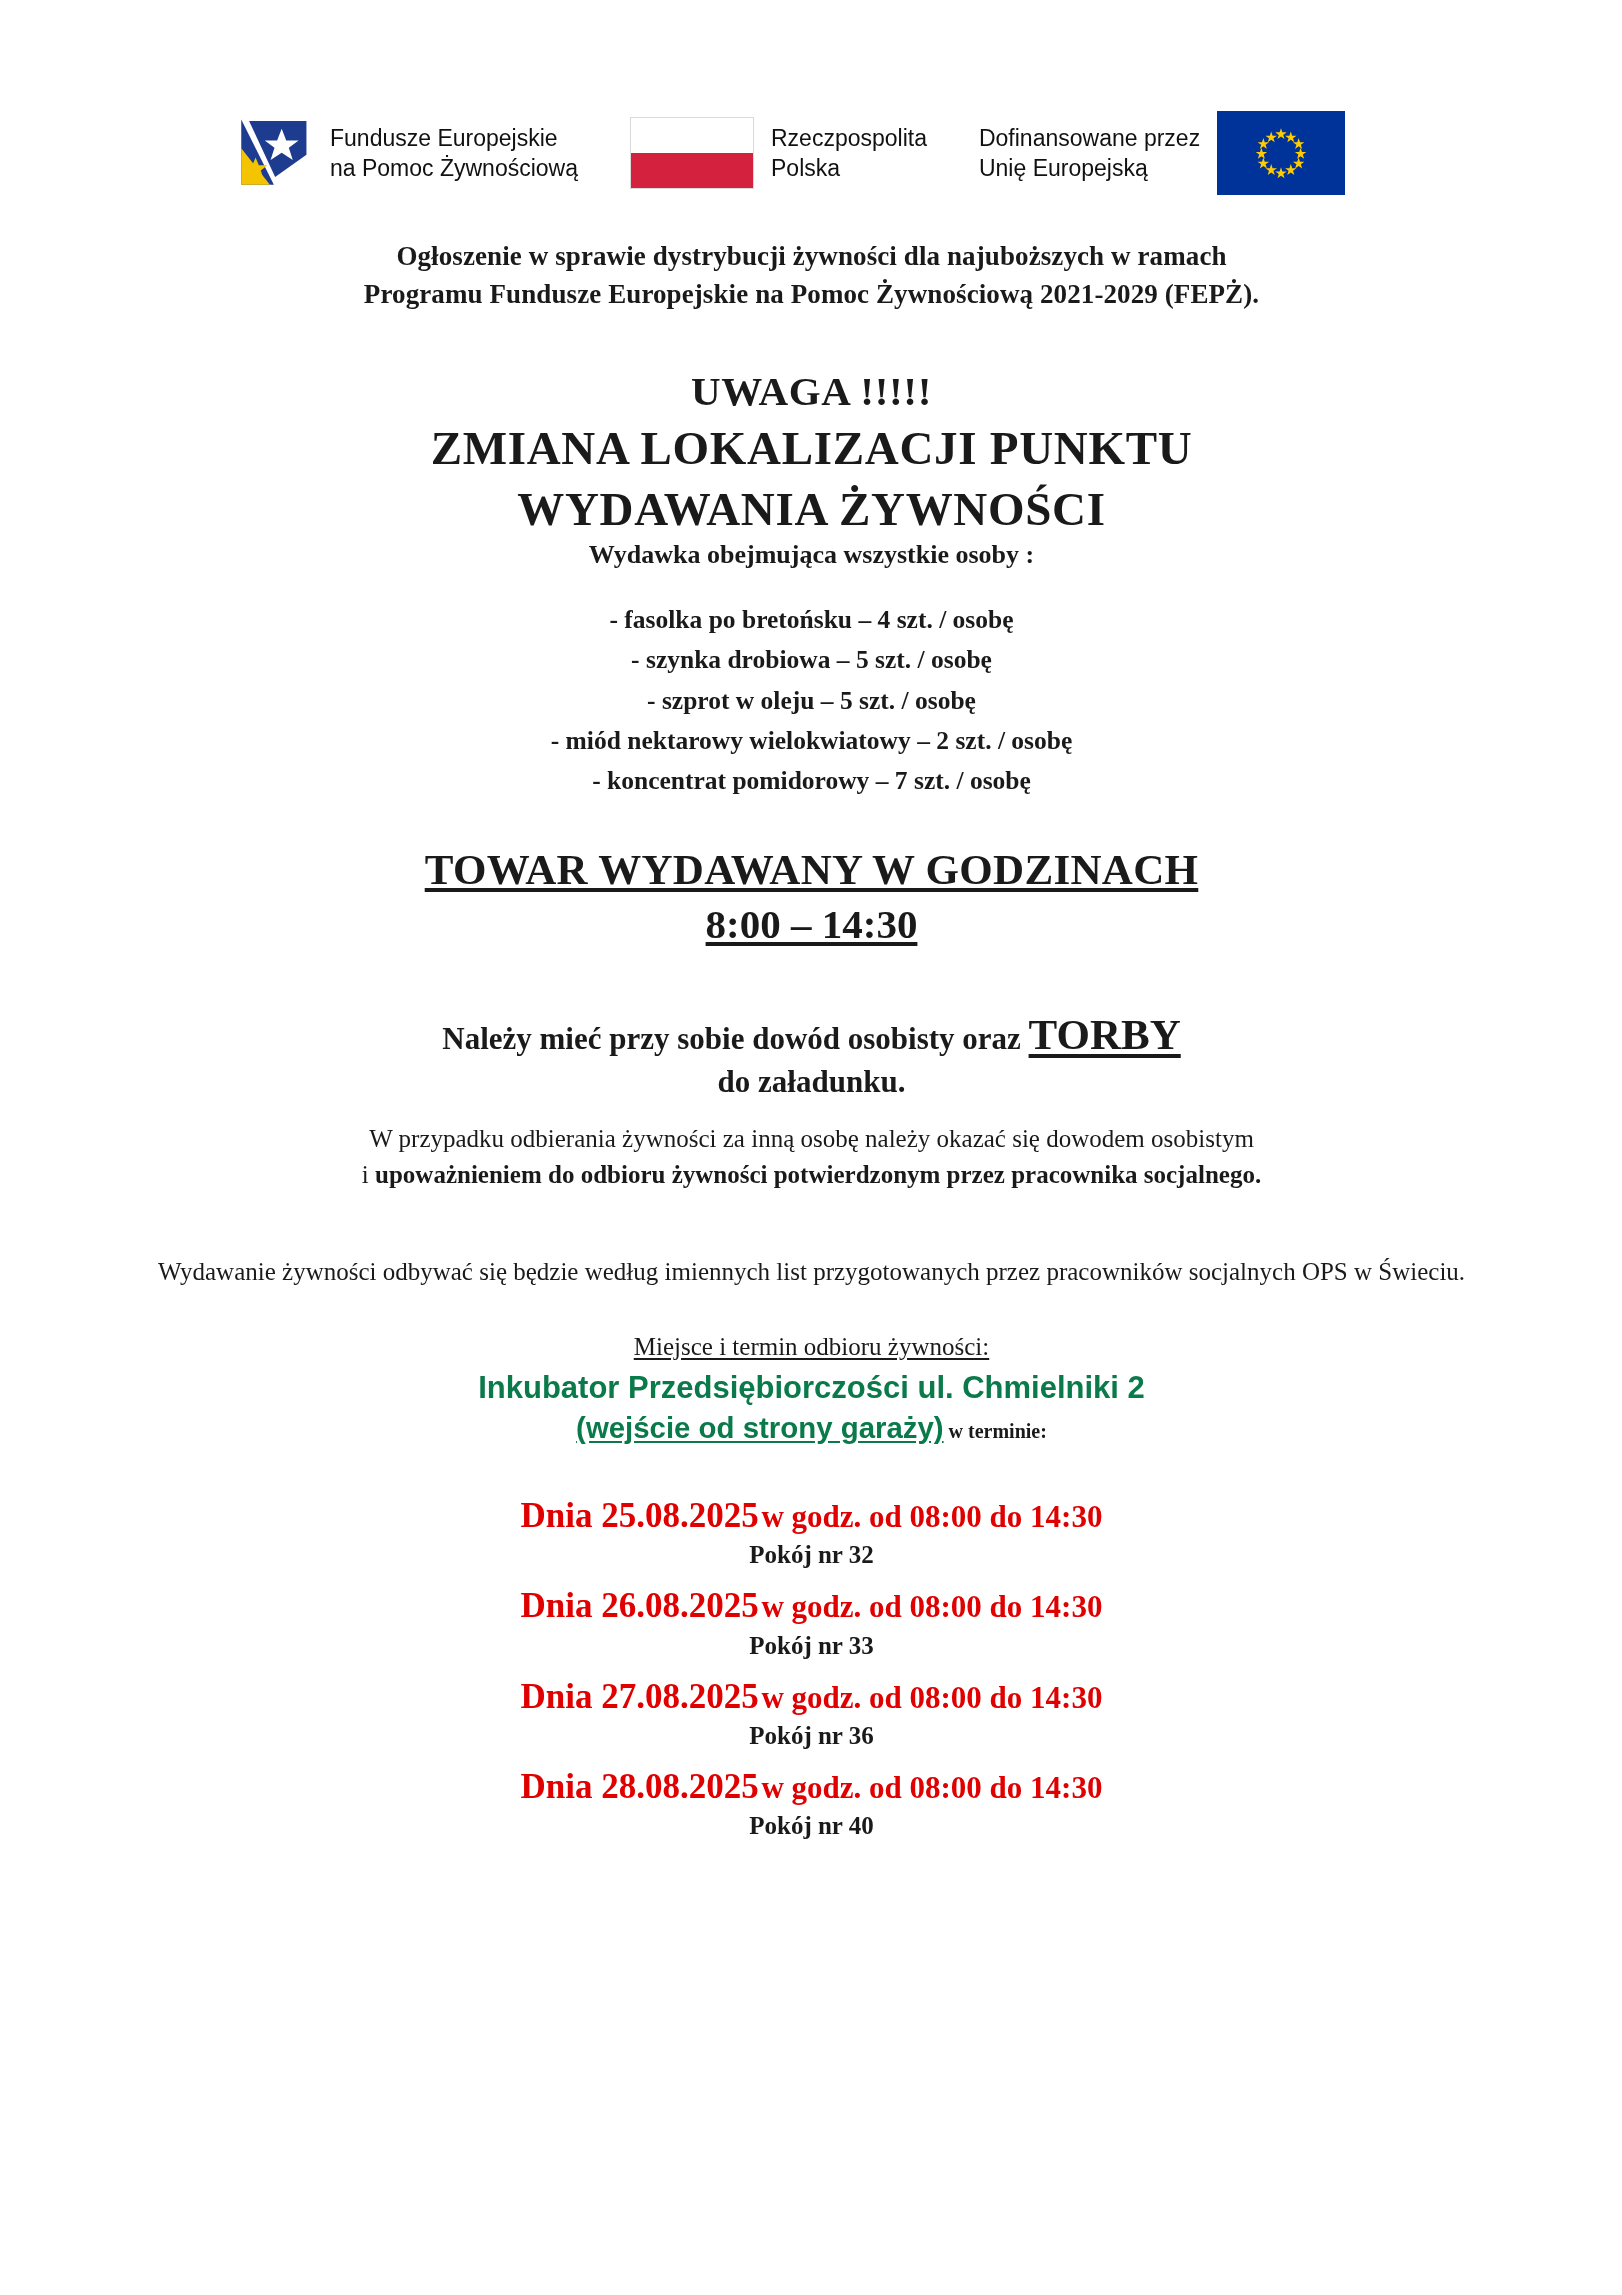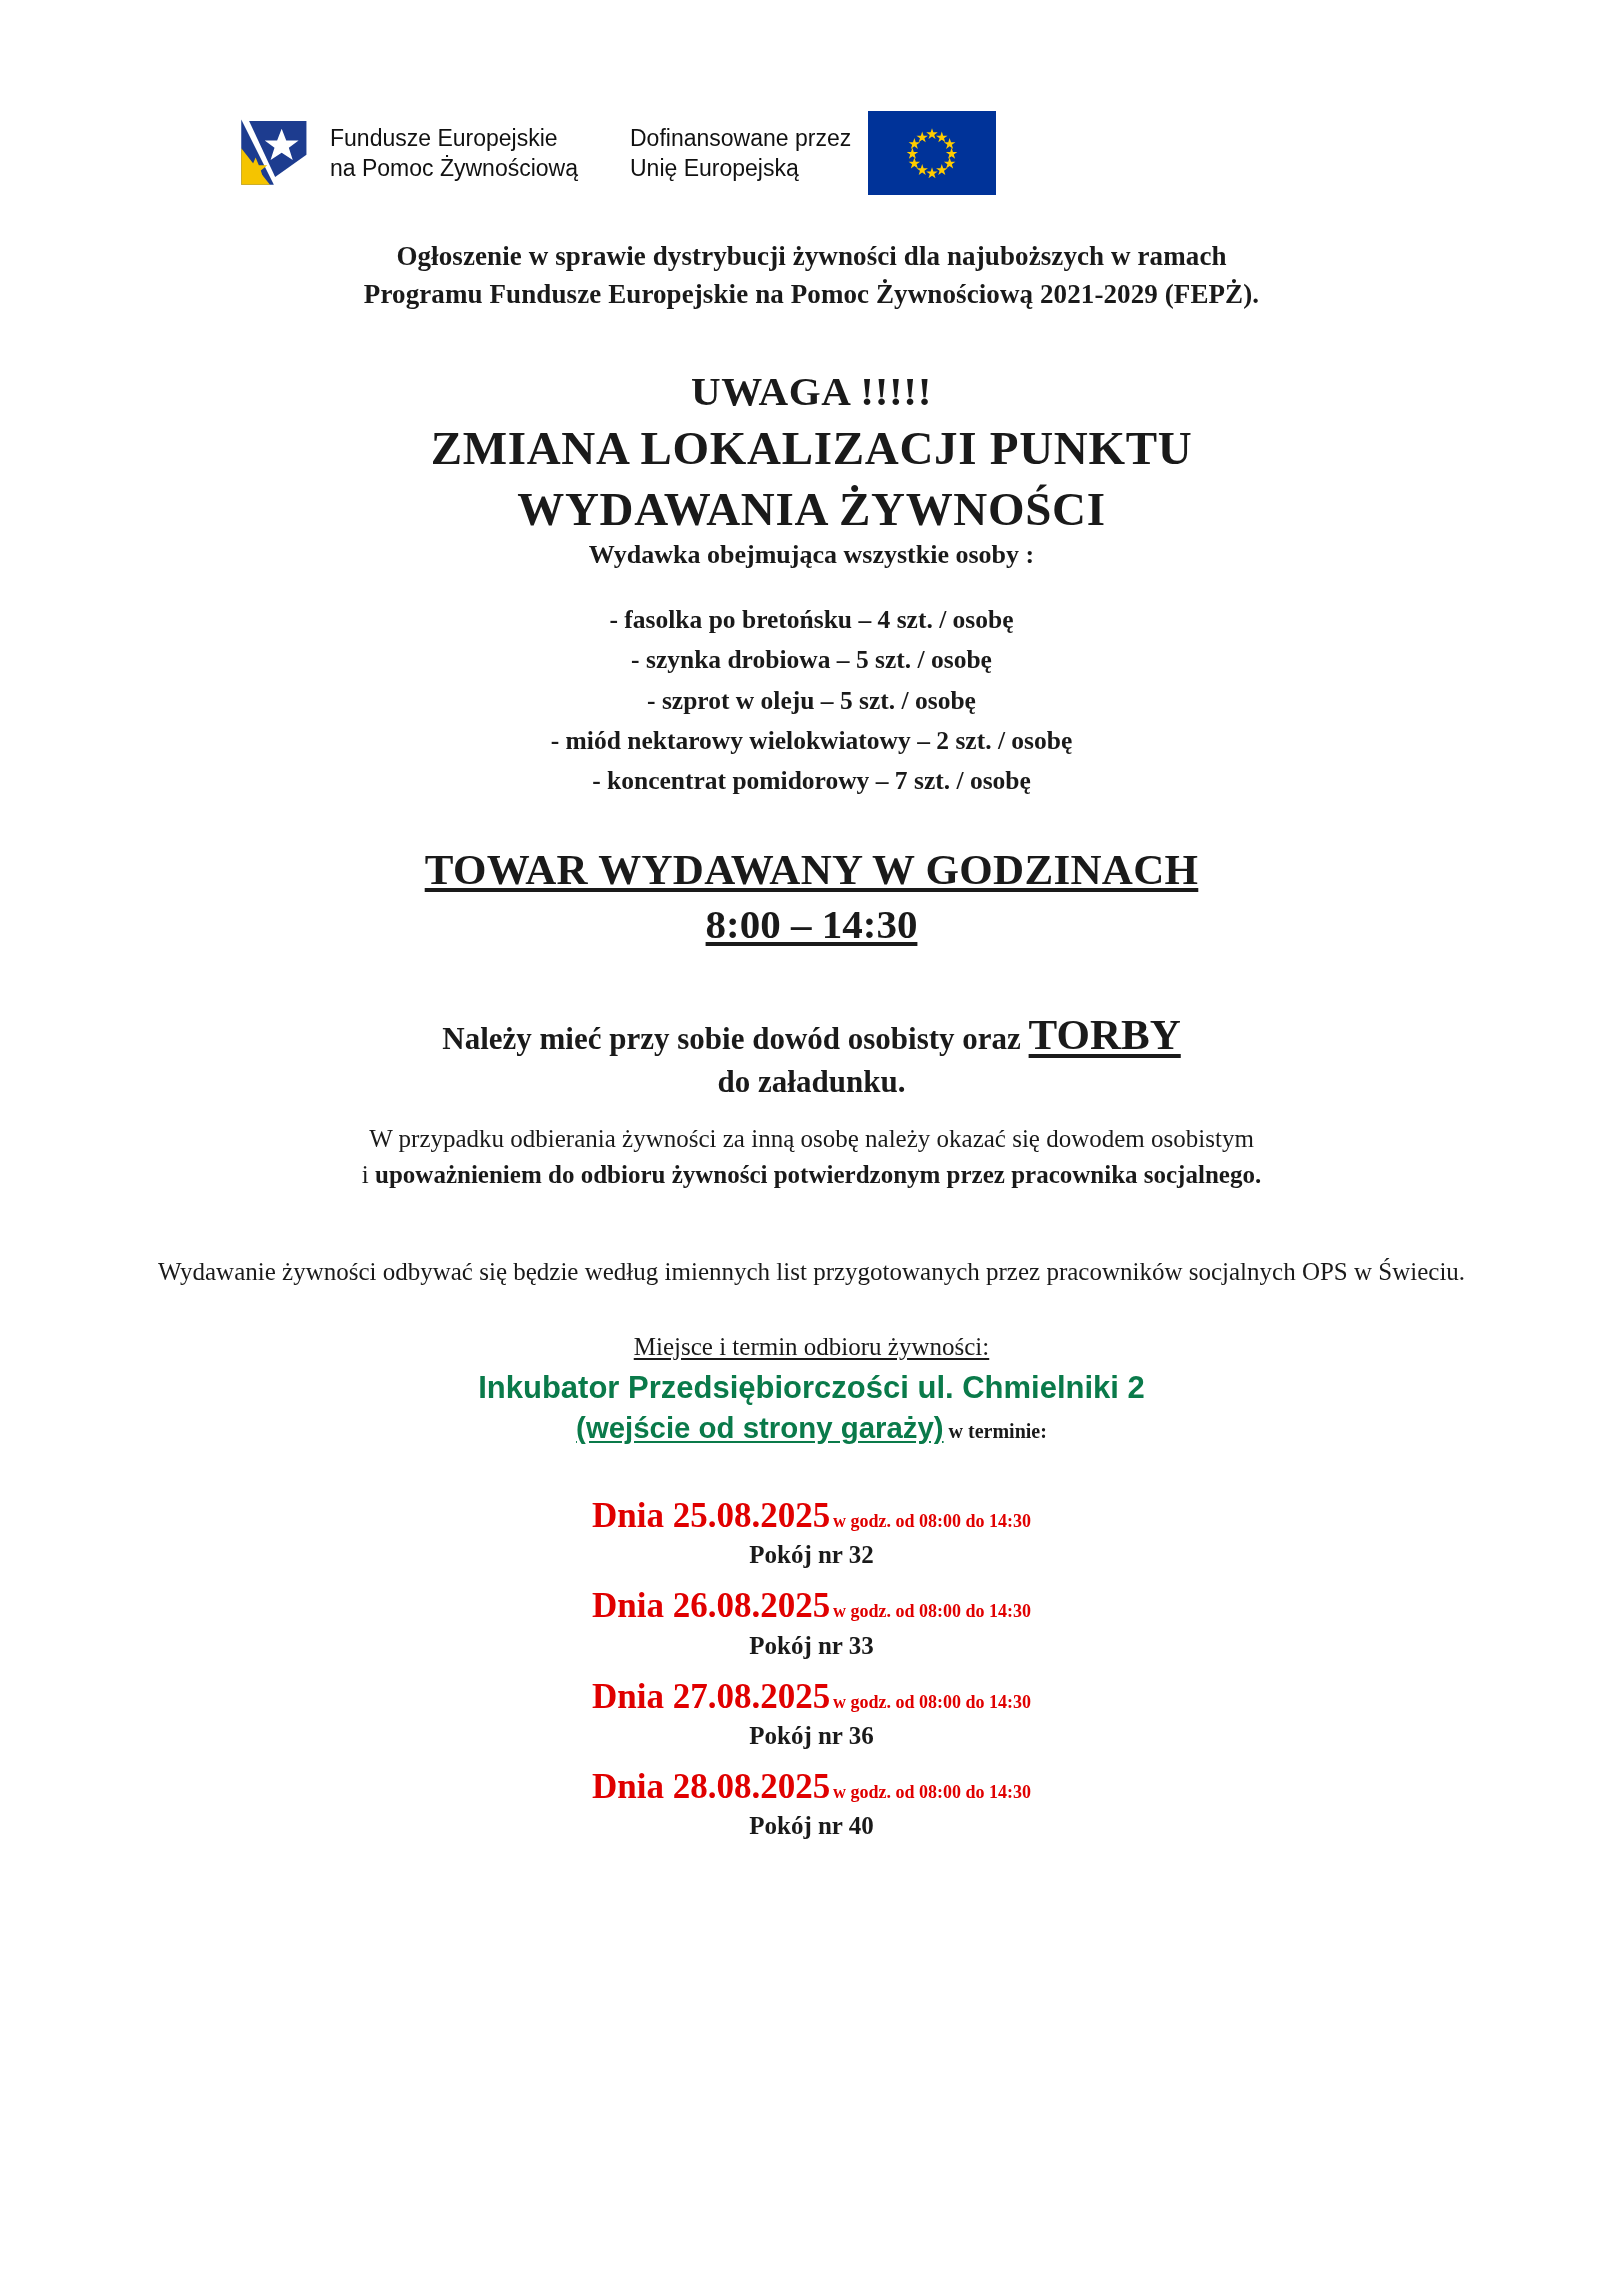--- a/index.html
+++ b/index.html
@@ -204,21 +204,21 @@
     text-align: center;
     margin-top: 2.6px;
   }
   .date-row .d {
     font-weight: bold;
     font-size: 35px;
     color: #e00000;
   }
   .date-row .t {
     font-weight: bold;
-    font-size: 18px;
+    font-size: 31px;
     color: #e00000;
   }
   .room {
     text-align: center;
     font-weight: bold;
     font-size: 25px;
     margin-top: 5.2px;
     margin-bottom: 17px;
     color: #1a1a1a;
   }
@@ -240,20 +240,30 @@
           <polygon fill="#ffffff" points="70,18 77,36 96,36 81,47 87,66 70,55 53,66 59,47 44,36 63,36"></polygon>
           <polygon fill="#f5c400" points="30,62 35,74 48,74 38,82 42,95 30,87 18,95 22,82 12,74 25,74"></polygon>
         </svg>
       </span>
       <span class="logo-text">
         <span>Fundusze Europejskie</span><br>
         <span>na Pomoc Żywnościową</span>
       </span>
     </div>
 
+    <div class="logo-block">
+      <span class="logo-text" style="order:2">
+        <span>Rzeczpospolita</span><br>
+        <span>Polska</span>
+      </span>
+      <span class="flag-pl" style="order:1">
+        <span class="white"></span>
+          <span class="red"></span>
+      </span>
+    </div>
 
     <div class="logo-block">
       <span class="logo-text">
         <span>Dofinansowane przez</span><br>
         <span>Unię Europejską</span>
       </span>
       <span class="flag-eu">
         <svg width="128" height="84" viewBox="0 0 196 128" xmlns="http://www.w3.org/2000/svg">
           <rect width="196" height="128" fill="#003399"></rect>
           <g fill="#FFCC00">

